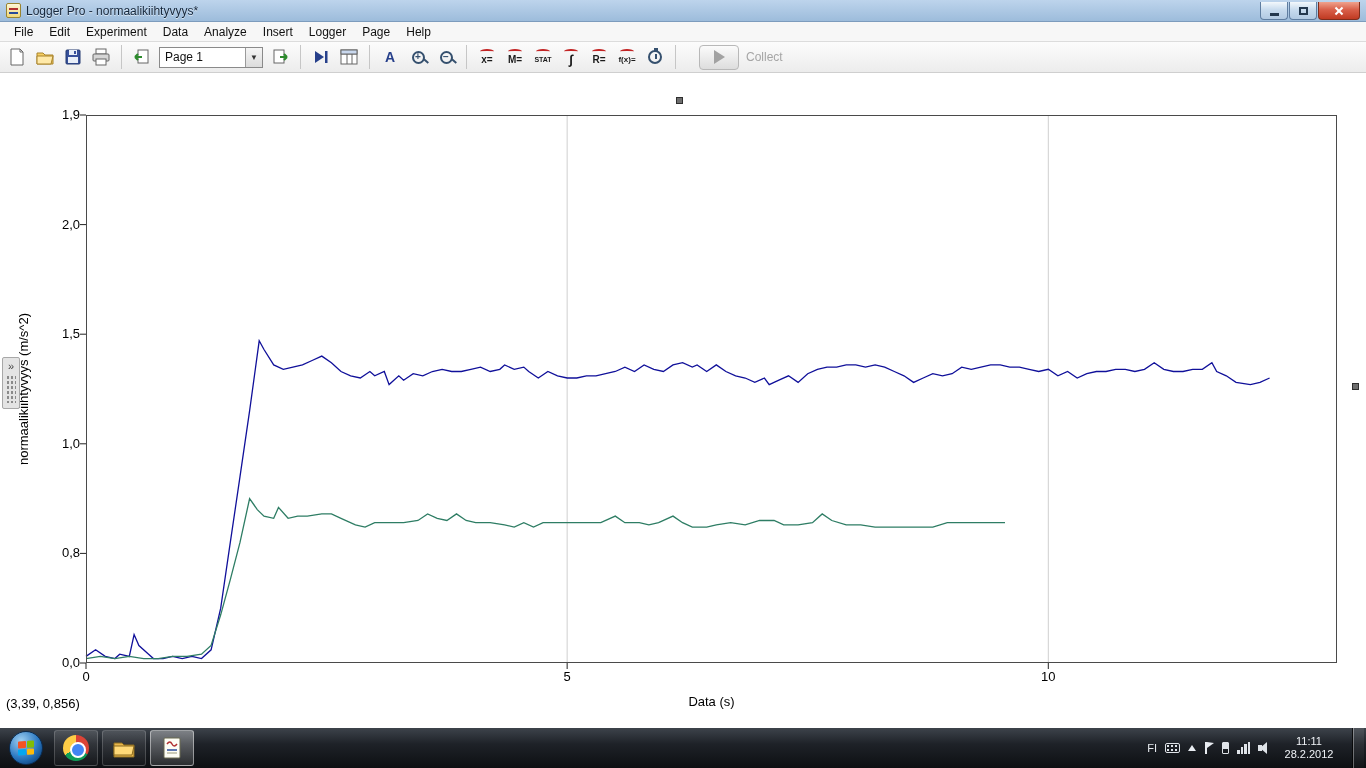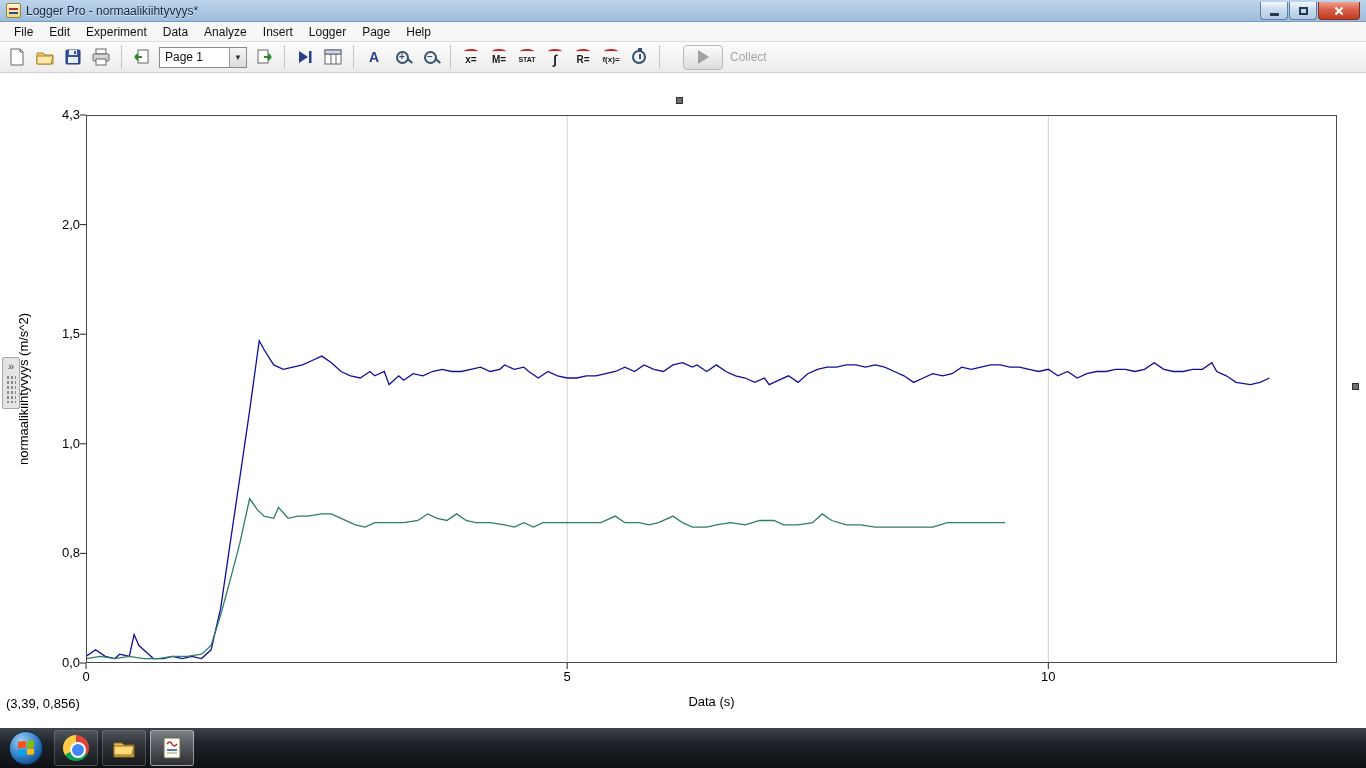--- a/index.html
+++ b/index.html
@@ -28,21 +28,21 @@
   .menubar { position:absolute; top:22px; left:0; right:0; height:20px; background:#f7f7f7;
     border-bottom:1px solid #dcdcdc; display:flex; align-items:center; padding-left:6px; }
   .menu-item { font-size:12px; color:#111; padding:2px 8px; }
 
   
   .toolbar { position:absolute; top:42px; left:0; right:0; height:31px;
     background:linear-gradient(#fcfcfc,#ececec); border-bottom:1px solid #cfcfcf;
     display:flex; align-items:center; padding-left:4px; gap:2px; }
   .tbtn { width:26px; height:26px; display:flex; align-items:center; justify-content:center; border-radius:3px; }
   .tsep { width:1px; height:24px; background:#c6c6c6; margin:0 5px; }
-  .page-combo { display:flex; align-items:center; width:88px; height:21px; border:1px solid #8a8a8a; background:#fff; margin:0 2px; }
+  .page-combo { display:flex; align-items:center; width:104px; height:21px; border:1px solid #8a8a8a; background:#fff; margin:0 2px; }
   .page-combo .val { flex:1; font-size:12px; padding-left:5px; color:#111; }
   .page-combo .arrow { width:17px; height:100%; background:linear-gradient(#f5f5f5,#dcdcdc); border-left:1px solid #9a9a9a; font-size:8px; color:#333; display:flex; align-items:center; justify-content:center; }
   .txt-ic { font-size:10px; font-weight:bold; color:#1a1a1a; display:flex; flex-direction:column; align-items:center; line-height:10px; }
   .red-curve { width:14px; height:5px; border-top:2px solid #c22424; border-radius:60% 60% 0 0; margin-bottom:1px; }
   .mag { position:relative; width:13px; height:13px; border:2px solid #35506e; border-radius:50%; font-size:10px; font-weight:bold; color:#35506e; display:flex; align-items:center; justify-content:center; line-height:0; }
   .mag::after { content:""; position:absolute; width:6px; height:2px; background:#35506e; right:-6px; bottom:0; transform:rotate(40deg); }
   .stopwatch { position:relative; width:14px; height:14px; border:2px solid #35506e; border-radius:50%; }
   .stopwatch::before { content:""; position:absolute; top:-4px; left:4px; width:4px; height:3px; background:#35506e; }
   .stopwatch::after { content:""; position:absolute; left:5px; top:2px; width:2px; height:5px; background:#35506e; }
   .collect-wrap { display:flex; align-items:center; gap:7px; margin-left:16px; }
@@ -292,21 +292,21 @@
         <line x1="481.1538461538462" y1="548" x2="481.1538461538462" y2="554" stroke="#222"></line>
         <line x1="962.3076923076924" y1="548" x2="962.3076923076924" y2="554" stroke="#222"></line>
       </svg>
 
     <div id="y-labels">
         <div class="ytick" style="top: 561px;">0,0</div>
         <div class="ytick" style="top: 451.4px;">0,8</div>
         <div class="ytick" style="top: 341.8px;">1,0</div>
         <div class="ytick" style="top: 232.2px;">1,5</div>
         <div class="ytick" style="top: 122.6px;">2,0</div>
-        <div class="ytick" style="top: 13px;">4,3</div>
+        <div class="ytick" style="top: 13px;">1,9</div>
       </div>
     <div id="x-labels">
         <div class="xtick" style="left: 66px;">0</div>
         <div class="xtick" style="left: 547.154px;">5</div>
         <div class="xtick" style="left: 1028.31px;">10</div>
       </div>
 
     <div class="y-title-box">
       <span>normaalikiihtyvyys (m/s^2)</span>
     </div>
@@ -342,15 +342,34 @@
     </div>
     <div class="task-btn active">
       <svg width="26" height="26">
           <rect x="5" y="3" width="16" height="20" rx="1" fill="#fdfdf4" stroke="#6b6b50"></rect>
           <path d="M8 9 q3 -4 5 0 q2 4 5 0" fill="none" stroke="#b03030" stroke-width="1.5"></path>
           <path d="M8 15 l10 0" stroke="#274a9a" stroke-width="1.5"></path>
           <path d="M8 18 l10 0" stroke="#9a9a7a"></path>
         </svg>
     </div>
 
+    <div class="tray">
+      <span class="tray-txt">FI</span>
+      <span class="kb-ic"></span>
+      <span class="up-arrow"></span>
+      <span class="flag-ic"></span>
+      <span class="batt-ic"></span>
+      <span class="net-ic">
+          <i style="height:4px"></i>
+          <i style="height:7px"></i>
+          <i style="height:10px"></i>
+          <i style="height:12px"></i>
+        </span>
+      <span class="spk-ic"></span>
+      <div class="clock">
+        <div>11:11</div>
+        <div>28.2.2012</div>
+      </div>
+      <div class="show-desktop"></div>
+    </div>
   </div>
 
 </div>
 
 </body></html>

